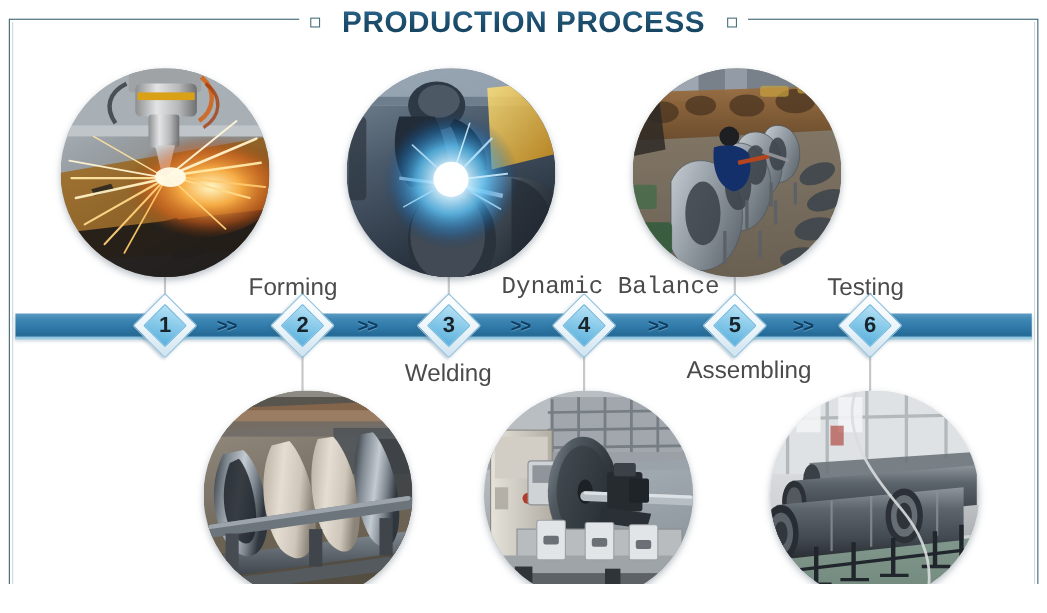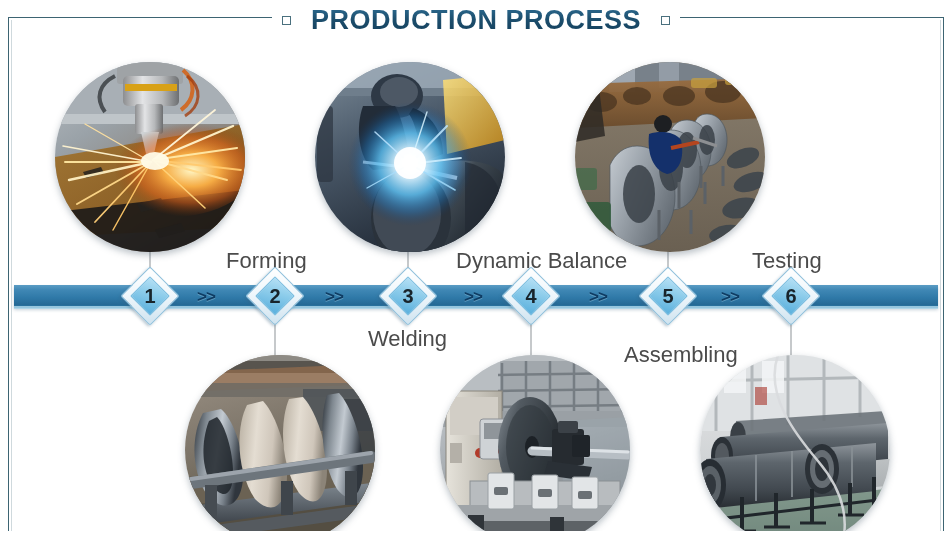--- a/index.html
+++ b/index.html
@@ -257,22 +257,22 @@
     <div class="dia-num">5</div>
   </div>
   <div class="node" style="left:768px; top:273px;">
     <div class="dia-outer"></div>
     <div class="dia-inner"></div>
     <div class="dia-num">6</div>
   </div>
 
   <div class="step-label" style="left:226px; top:248px;">Forming</div>
   <div class="step-label" style="left:368px; top:326px;text-align:center;">Welding</div>
-  <div class="step-label" style="left:456px; top:248px;">Dynamic Balance</div>
-  <div class="step-label" style="left:624px; top:342px;">Assembling</div>
+  <div class="step-label" style="left:456px; top:248px;font-family:Liberation Mono, monospace;">Dynamic Balance</div>
+  <div class="step-label" style="left:624px; top:324px;">Assembling</div>
   <div class="step-label" style="left:752px; top:248px;">Testing</div>
 
   <div class="photo ph-top" style="left:55px;">
     <svg width="190" height="190" viewBox="0 0 190 190">
       <defs>
         <linearGradient id="lcBg" x1="0" y1="0" x2="0.6" y2="1">
           <stop offset="0%" stop-color="#b9bfc4"></stop>
           <stop offset="35%" stop-color="#9aa2a8"></stop>
           <stop offset="70%" stop-color="#8b8279"></stop>
           <stop offset="100%" stop-color="#5e5750"></stop>

